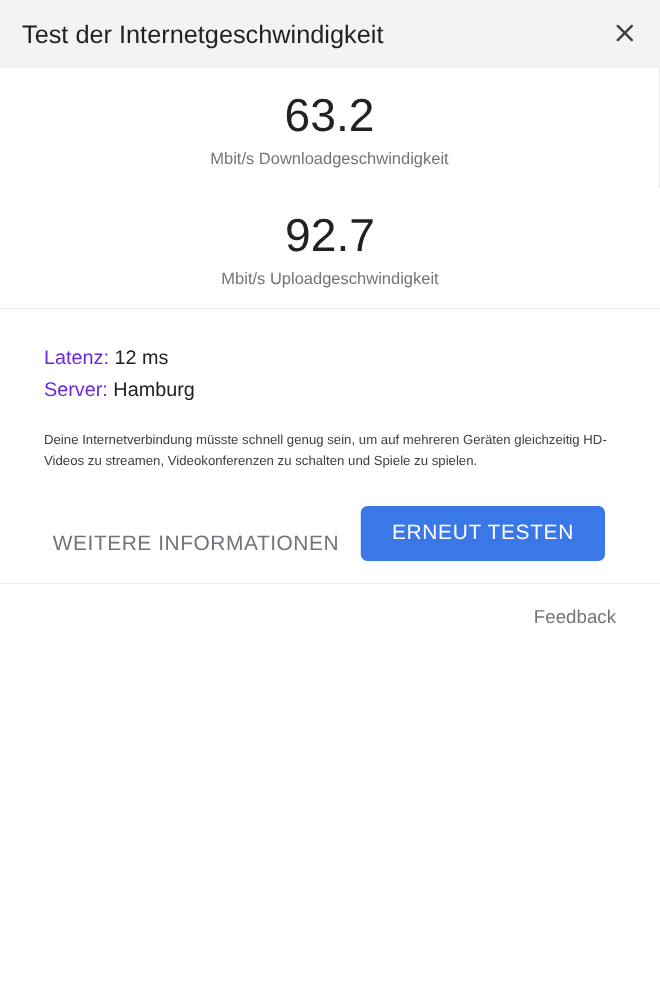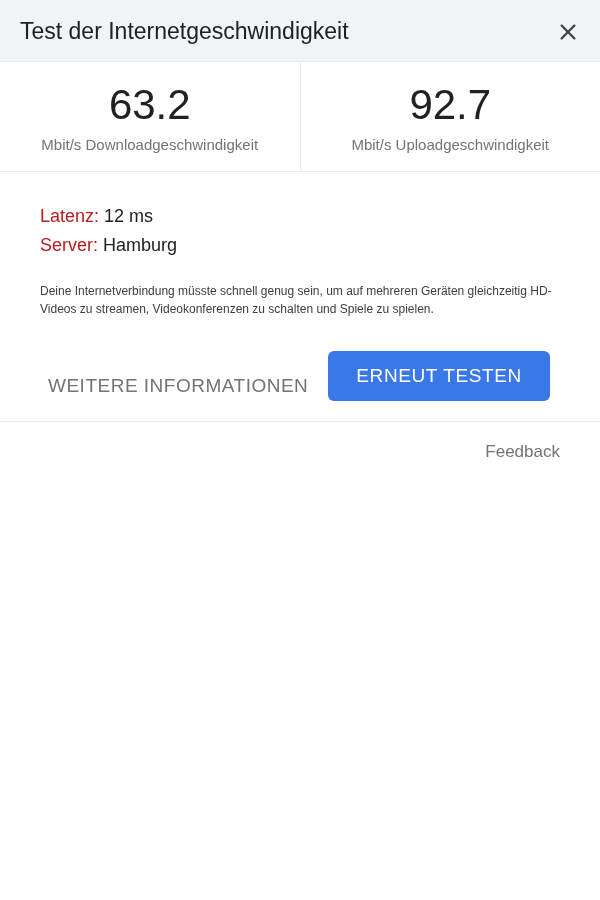--- a/index.html
+++ b/index.html
@@ -7,21 +7,21 @@
       font-family: Arial, Helvetica, sans-serif;
       width: 600px;
       height: 900px;
       background: #ffffff;
       color: #202124;
     }
     .header {
       background: #f1f3f4;
       padding: 18px 20px 16px 20px;
       display: flex;
-      align-items: center;
+      align-items: flex-start;
       justify-content: space-between;
       border-bottom: 1px solid #e8eaed;
     }
     .header-title {
       font-size: 23px;
       color: #202124;
       font-weight: 400;
     }
     .close-icon {
       width: 24px;
@@ -29,20 +29,21 @@
       cursor: pointer;
       display: flex;
       align-items: center;
       justify-content: center;
     }
     .close-icon svg { width: 22px; height: 22px; }
     .speeds {
       display: flex;
       border-bottom: 1px solid #ebebeb;
       background: #fff;
+      flex-direction: column;
     }
     .speed-box {
       flex: 1;
       text-align: center;
       padding: 20px 10px 18px 10px;
     }
     .speed-box:first-child { border-right: 1px solid #ebebeb; }
     .speed-value {
       font-size: 42px;
       font-weight: 400;
@@ -56,21 +57,21 @@
     }
     .body-section {
       padding: 30px 40px 20px 40px;
       border-bottom: 1px solid #ebebeb;
     }
     .kv-line {
       font-size: 18px;
       line-height: 1.6;
       color: #202124;
     }
-    .kv-key { color: #b91c1c; margin-top: 19px; }
+    .kv-key { color: #6d28d9; margin-top: 19px; }
     .summary {
       margin-top: 22px;
       font-size: 18px;
       line-height: 1.45;
       color: #3c4043;
     }
     .description {
       margin-top: 22px;
       font-size: 12px;
       line-height: 1.55;

